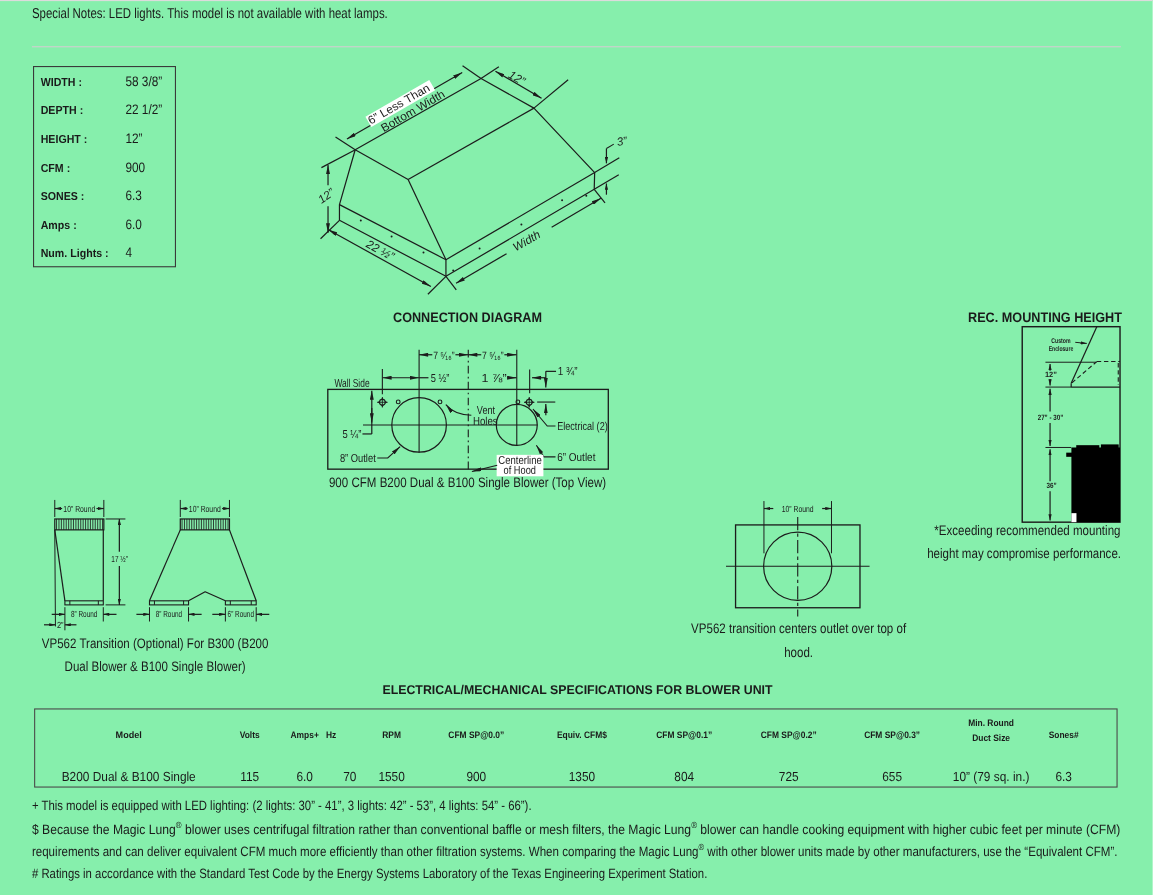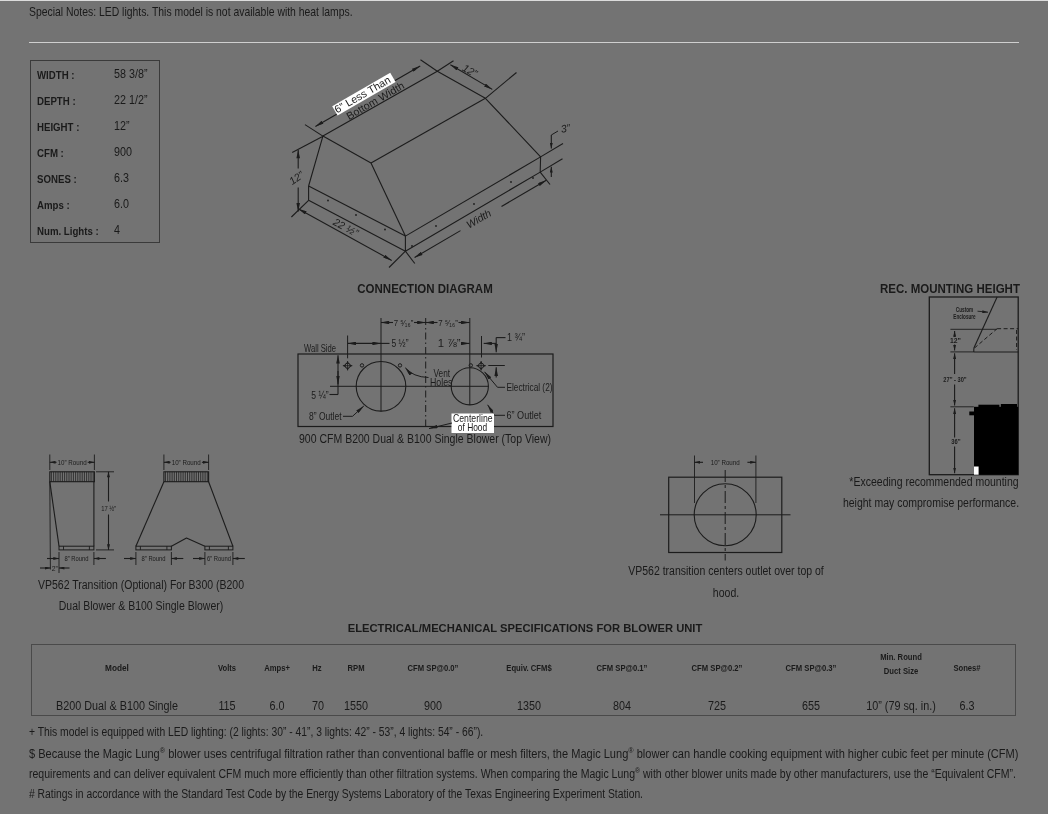--- a/index.html
+++ b/index.html
@@ -1,16 +1,16 @@
 <!DOCTYPE html>
 <html><head>
 <meta charset="utf-8">
 <style>
   html,body{margin:0;padding:0;background:#fff;}
-  #page{position:relative;width:1048px;height:814px;background:#737373;overflow:hidden;
+  #page{position:relative;width:1048px;height:814px;background:#86efac;overflow:hidden;
         font-family:"Liberation Sans",sans-serif;color:#1a1a1a;text-align:right;}
   .abs{position:absolute;white-space:nowrap;}
   .ctr{transform:translateX(-50%) scaleX(0.84);}
   .ctrb{transform:translateX(-50%) scaleX(0.92);}
   .lft{transform:scaleX(0.84);transform-origin:0 0;}
   .b{font-weight:bold;}
   svg text{font-family:"Liberation Sans",sans-serif;fill:#1c1c1c;}
 </style>
 </head>
 <body>
@@ -48,21 +48,21 @@
   <div class="abs ctr" style="left:726px;top:586px;font-size:12.5px;">hood.</div>
 
   <div class="abs ctr b" style="left:524.5px;top:622px;font-size:11.5px;transform:translateX(-50%) scaleX(0.975);">ELECTRICAL/MECHANICAL SPECIFICATIONS FOR BLOWER UNIT</div>
   <div class="abs" style="left:31px;top:644px;width:983px;height:70px;border:1px solid #4a4a4a;"></div>
   <div class="abs b" style="left:116.7px;top:662.5px;font-size:8.5px;transform:translateX(-50%) scaleX(0.97);">Model</div>
   <div class="abs" style="left:116.7px;top:699px;font-size:12px;transform:translateX(-50%) scaleX(0.9);">B200 Dual &amp; B100 Single</div>
   <div class="abs b" style="left:227.0px;top:662.5px;font-size:8.5px;transform:translateX(-50%) scaleX(0.9);">Volts</div>
   <div class="abs" style="left:227.0px;top:699px;font-size:12px;transform:translateX(-50%) scaleX(0.9);">115</div>
   <div class="abs b" style="left:276.6px;top:662.5px;font-size:8.5px;transform:translateX(-50%) scaleX(0.9);">Amps+</div>
   <div class="abs" style="left:276.6px;top:699px;font-size:12px;transform:translateX(-50%) scaleX(0.9);">6.0</div>
-  <div class="abs b" style="left:317px;top:662.5px;font-size:8.5px;transform:translateX(-50%) scaleX(0.9);">Hz</div>
+  <div class="abs b" style="left:301px;top:662.5px;font-size:8.5px;transform:translateX(-50%) scaleX(0.9);">Hz</div>
   <div class="abs" style="left:318.1px;top:699px;font-size:12px;transform:translateX(-50%) scaleX(0.9);">70</div>
   <div class="abs b" style="left:355.9px;top:662.5px;font-size:8.5px;transform:translateX(-50%) scaleX(0.9);">RPM</div>
   <div class="abs" style="left:355.9px;top:699px;font-size:12px;transform:translateX(-50%) scaleX(0.9);">1550</div>
   <div class="abs b" style="left:433.0px;top:662.5px;font-size:8.5px;transform:translateX(-50%) scaleX(0.9);">CFM SP@0.0”</div>
   <div class="abs" style="left:433.0px;top:699px;font-size:12px;transform:translateX(-50%) scaleX(0.9);">900</div>
   <div class="abs b" style="left:528.8px;top:662.5px;font-size:8.5px;transform:translateX(-50%) scaleX(0.9);">Equiv. CFM$</div>
   <div class="abs" style="left:528.8px;top:699px;font-size:12px;transform:translateX(-50%) scaleX(0.9);">1350</div>
   <div class="abs b" style="left:622.3px;top:662.5px;font-size:8.5px;transform:translateX(-50%) scaleX(0.9);">CFM SP@0.1”</div>
   <div class="abs" style="left:622.3px;top:699px;font-size:12px;transform:translateX(-50%) scaleX(0.9);">804</div>
   <div class="abs b" style="left:716.8px;top:662.5px;font-size:8.5px;transform:translateX(-50%) scaleX(0.9);">CFM SP@0.2”</div>

